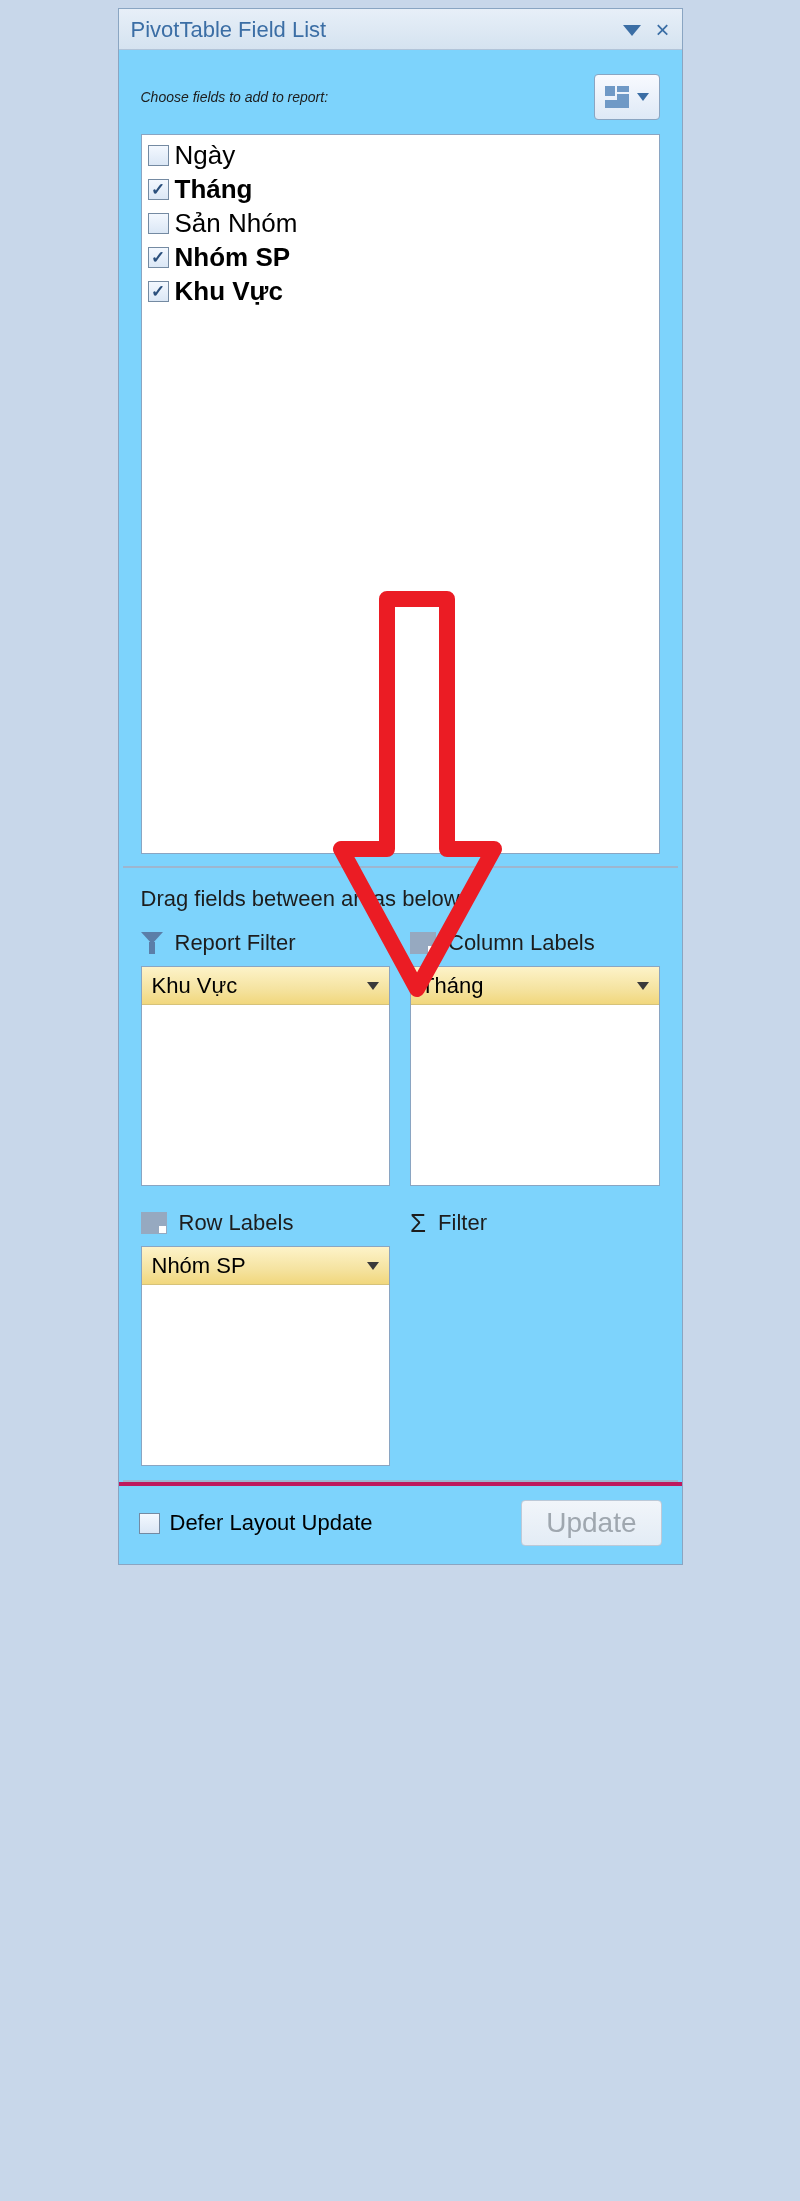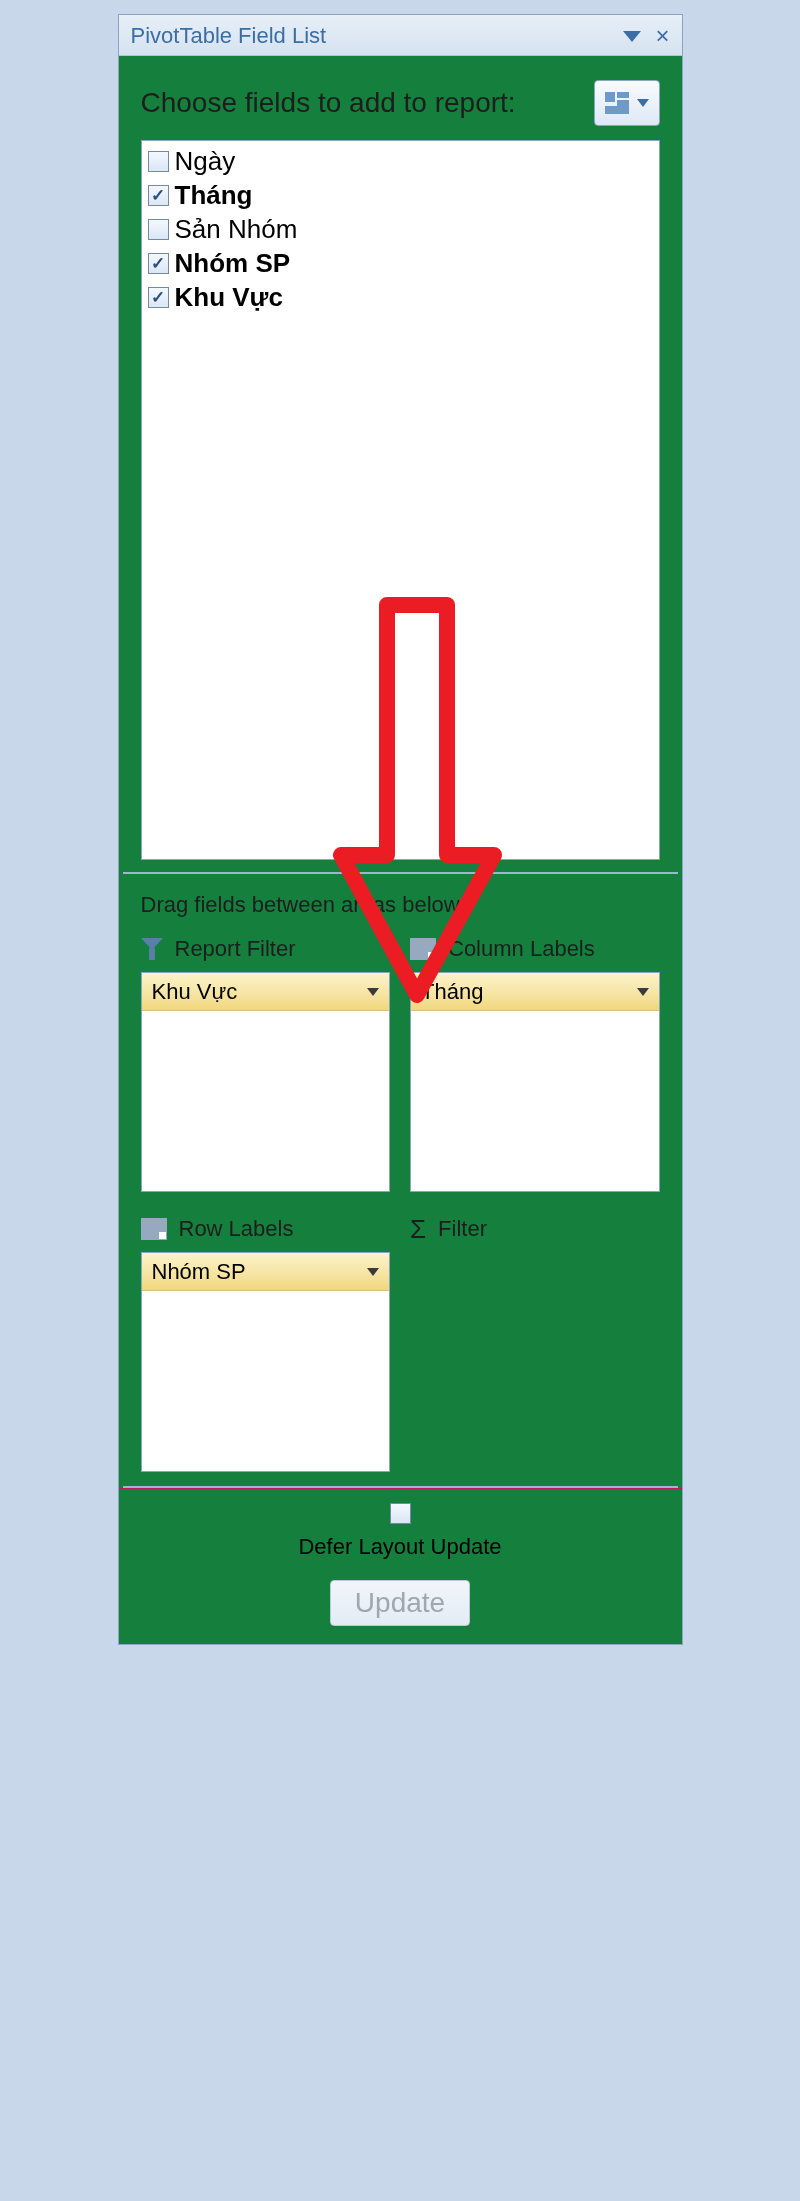--- a/index.html
+++ b/index.html
@@ -3,22 +3,22 @@
 <meta charset="utf-8">
 <style>
   * { box-sizing: border-box; margin: 0; padding: 0; }
   body {
     font-family: Tahoma, "Segoe UI", sans-serif;
     background: #c8d7ea;
     width: 800px;
   }
   .panel {
     width: 565px;
-    margin: 14px auto;
-    background: #15803d;
+    margin: 8px auto;
+    background: #7dd3fc;
     border: 1px solid #8aa5c2;
     position: relative;
   }
   .titlebar {
     display: flex;
     align-items: center;
     justify-content: space-between;
     padding: 8px 12px 6px;
     background: linear-gradient(#e7eff8, #d5e3f0);
     border-bottom: 1px solid #b2c4d8;
@@ -44,22 +44,23 @@
   .report-area {
     padding: 24px 22px 12px;
   }
   .choose-row {
     display: flex;
     align-items: center;
     justify-content: space-between;
     margin-bottom: 14px;
   }
   .choose-label {
-    font-size: 28px;
+    font-size: 14px;
     color: #1d1d1d;
+    font-style: italic;
   }
   .layout-btn {
     display: flex; align-items: center;
     height: 46px;
     padding: 0 10px;
     background: linear-gradient(#f8faff, #dee9f6);
     border: 1px solid #8aa5c2;
     border-radius: 4px;
     cursor: pointer;
     gap: 8px;
@@ -178,22 +179,21 @@
   .sigma {
     font-size: 26px;
     line-height: 1;
     color: #1d1d1d;
   }
   .footer {
     display: flex;
     align-items: center;
     gap: 10px;
     padding: 14px 20px 18px;
-    border-top: 1px solid #be185d;
-    flex-direction: column;
+    border-top: 4px solid #be185d;
   }
   .footer-spacer { flex: 1; }
   .update-btn {
     font-size: 28px;
     color: #9fa7af;
     background: linear-gradient(#f1f5fa,#e3ecf5);
     border: 1px solid #bcc9d8;
     border-radius: 4px;
     padding: 6px 24px;
   }

